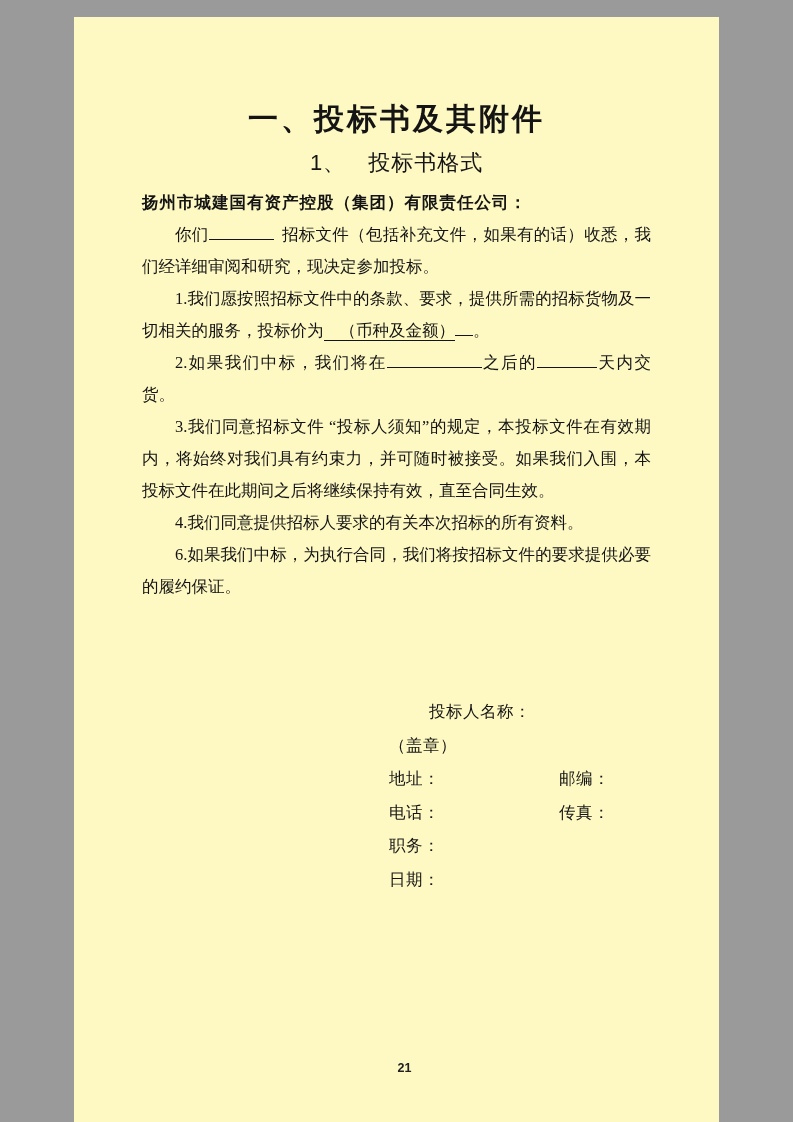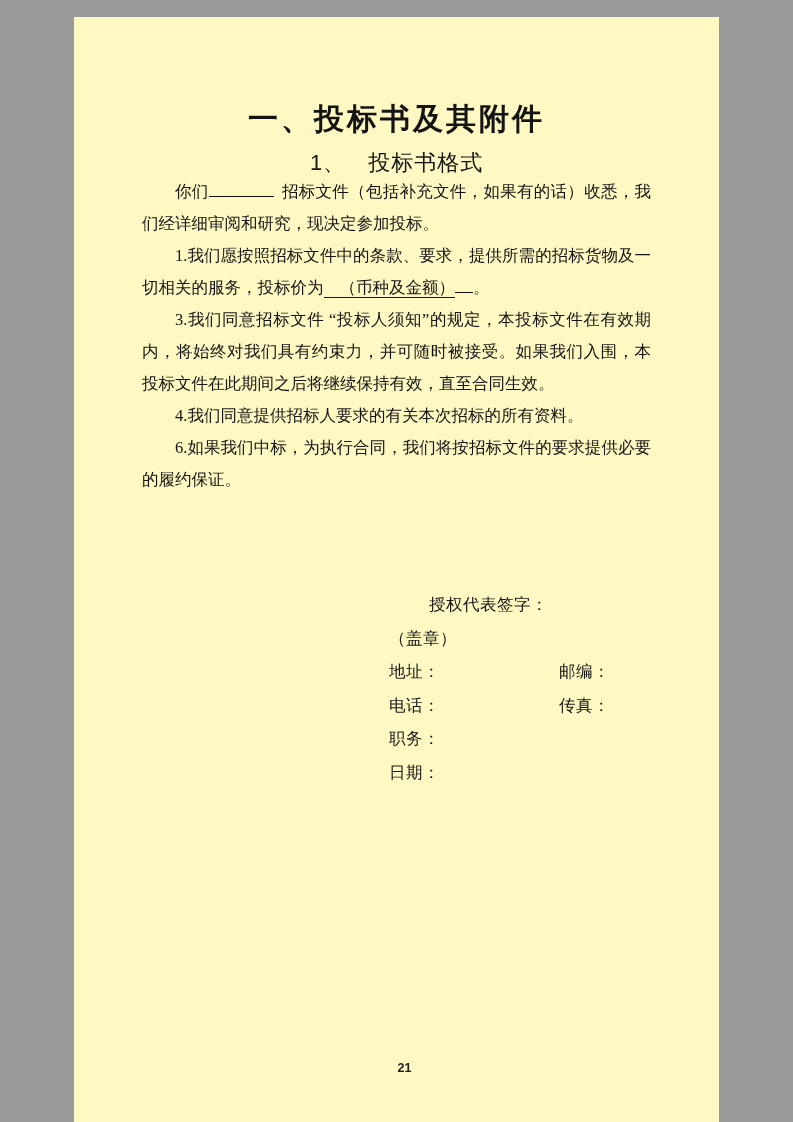--- a/index.html
+++ b/index.html
@@ -81,32 +81,34 @@
 </style>
 </head>
 <body>
 
 <div class="page">
 
   <h1 class="doc-title">一、投标书及其附件</h1>
 
   <h2 class="section-title"><span class="sec-num">1、</span><span>投标书格式</span></h2>
 
+  <p class="salutation">扬州市城建国有资产控股（集团）有限责任公司：</p>
 
   <p class="para"><span>你们</span><span class="blank w65"></span><span>招标文件（包括补充文件，如果有的话）收悉，我们经详细审阅和研究，现决定参加投标。</span></p>
 
   <p class="para"><span>1.我们愿按照招标文件中的条款、要求，提供所需的招标货物及一切相关的服务，投标价为</span><span class="underlined">（币种及金额）</span><span class="blank w18"></span><span>。</span></p>
 
+  <p class="para"><span>2.如果我们中标，我们将在</span><span class="blank w95"></span><span>之后的</span><span class="blank w60"></span><span>天内交货。</span></p>
 
   <p class="para">3.我们同意招标文件 “投标人须知”的规定，本投标文件在有效期内，将始终对我们具有约束力，并可随时被接受。如果我们入围，本投标文件在此期间之后将继续保持有效，直至合同生效。</p>
   <p class="para">4.我们同意提供招标人要求的有关本次招标的所有资料。</p>
   <p class="para">6.如果我们中标，为执行合同，我们将按招标文件的要求提供必要的履约保证。</p>
 
   <div class="sig-block">
-    <div class="sig-name"><span>授权代表签字：</span></div>
+    <div class="sig-name"><span>投标人名称：</span></div>
     <div><span>（盖章）</span></div>
     <div><span class="sig-col">地址：</span><span>邮编：</span></div>
     <div><span class="sig-col">电话：</span><span>传真：</span></div>
     <div><span>职务：</span></div>
     <div><span>日期：</span></div>
   </div>
 
   <div class="page-number">21</div>
 
 </div>

